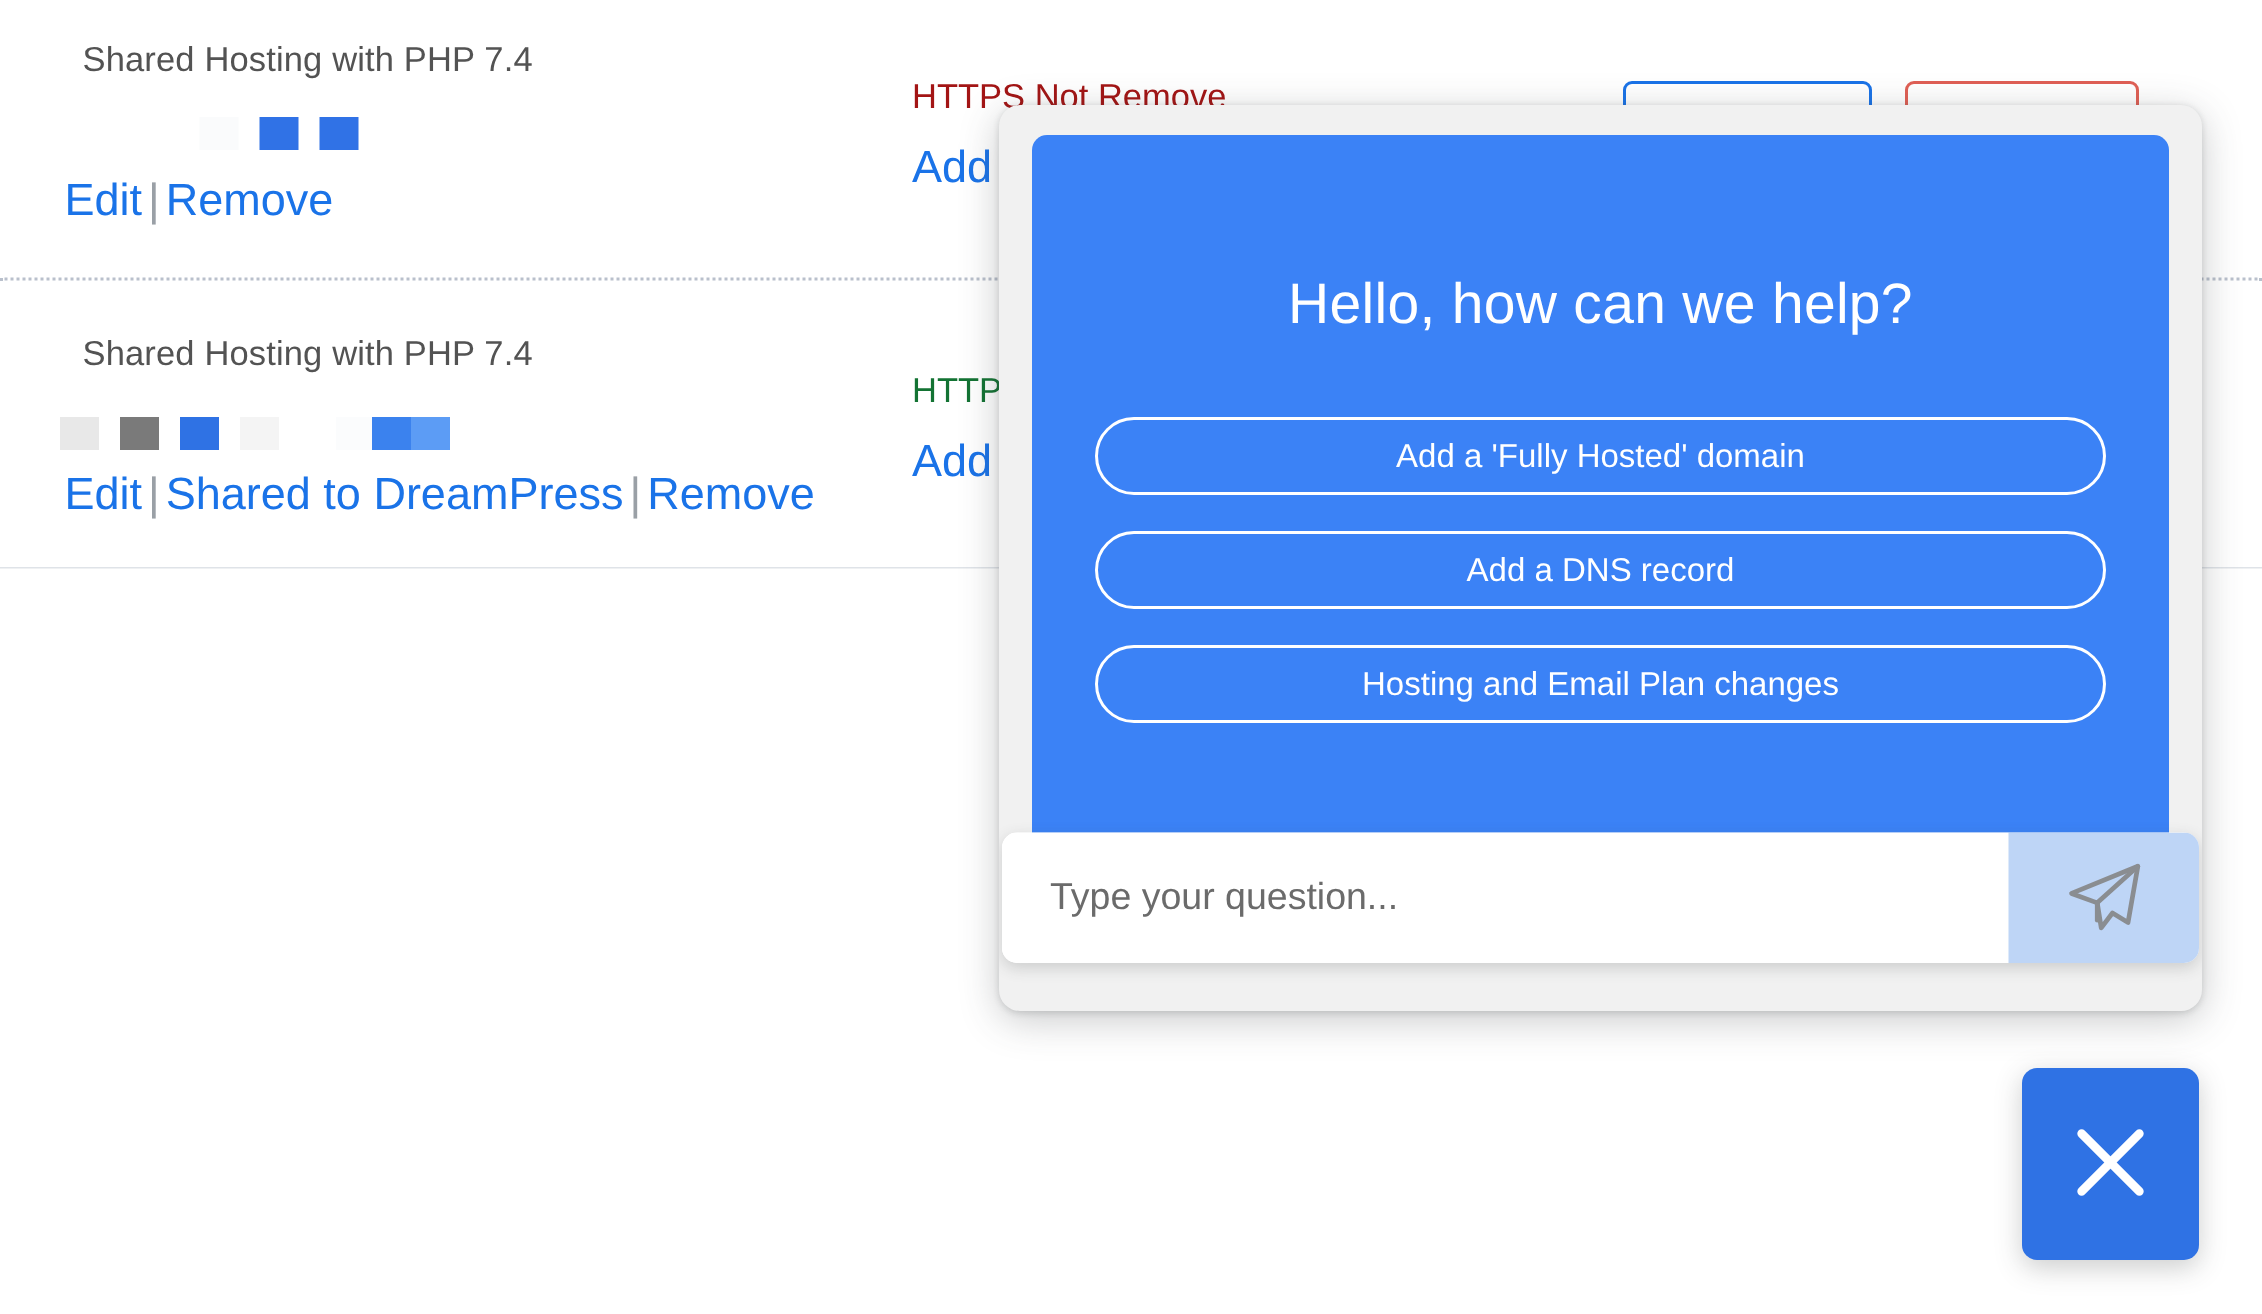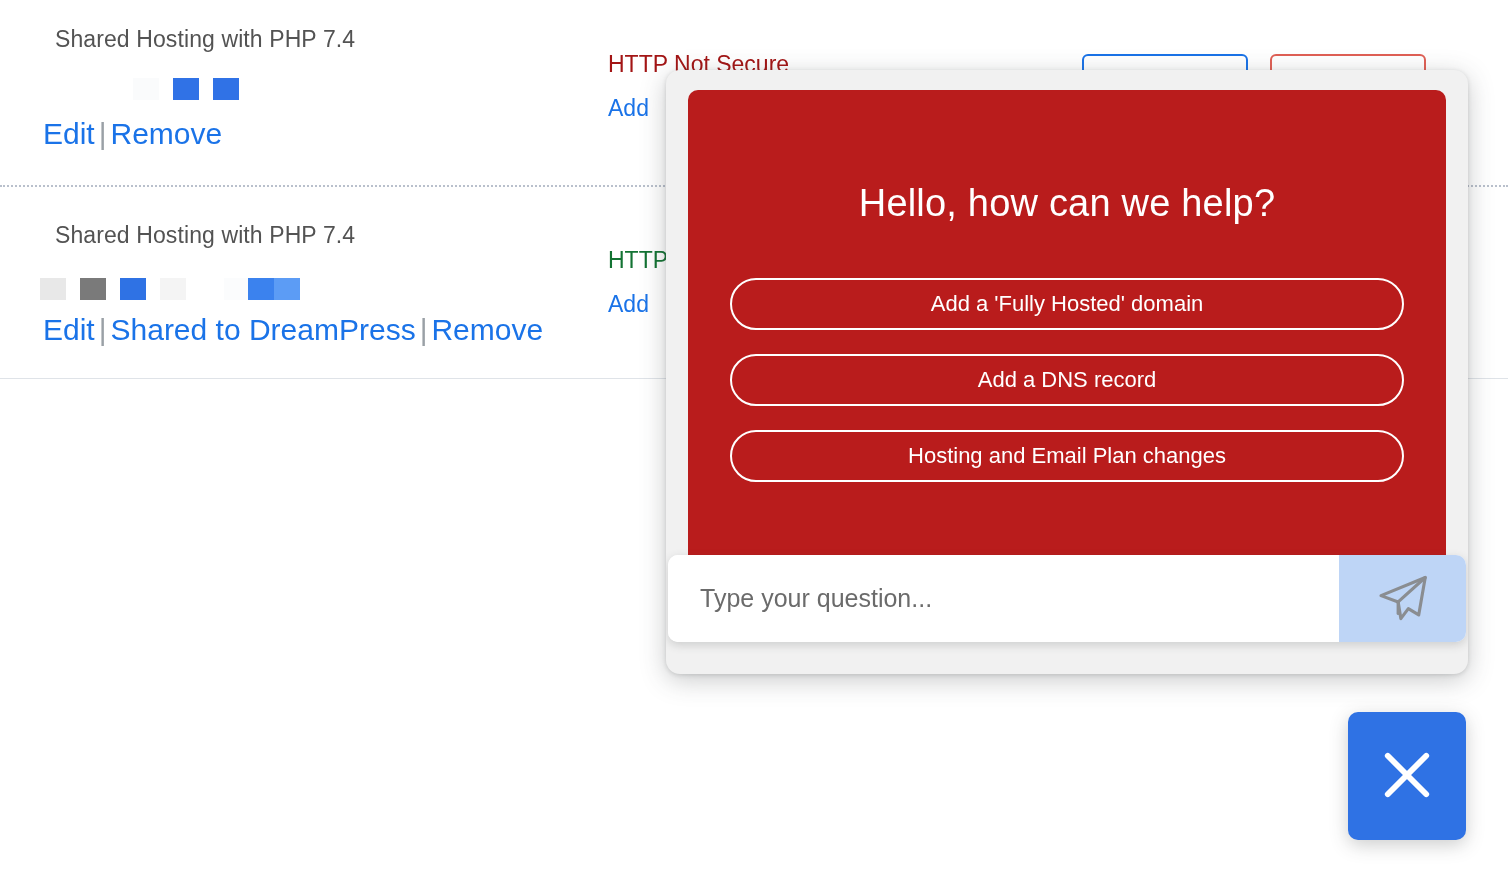--- a/index.html
+++ b/index.html
@@ -33,21 +33,21 @@
   .links .sep { color: #9aa0a6; padding: 0 4px; }
 
   .https-label {
     position: absolute; left: 608px;
     font-size: 23px; white-space: nowrap;
   }
   .https-label.insecure { color: #a31515; }
   .https-label.secure { color: #137333; }
   .add-link {
     position: absolute; left: 608px;
-    font-size: 23px; color: #1a73e8; white-space: nowrap;
+    font-size: 30px; color: #1a73e8; white-space: nowrap;
   }
 
   .divider-dotted {
     position: absolute; left: 0; width: 1508px; height: 0;
     border-top: 2px dotted #b9c0cc;
   }
   .divider-solid {
     position: absolute; left: 0; width: 1508px; height: 0;
     border-top: 1px solid #dfe3e8;
   }
@@ -65,21 +65,21 @@
     left: 666px; top: 70px;
     width: 802px; height: 604px;
     background: #f1f1f1;
     border-radius: 14px;
     box-shadow: 0 6px 26px rgba(60,64,67,.28), 0 1px 4px rgba(60,64,67,.18);
     overflow: hidden;
   }
   .chat-panel {
     position: absolute; left: 22px; top: 20px;
     width: 758px; height: 524px;
-    background: #b91c1c;
+    background: #3b82f6;
     border-radius: 10px;
   }
   .chat-greeting {
     position: absolute; left: 0; right: 0; top: 92px;
     text-align: center;
     font-size: 38px; color: #ffffff; font-weight: 400;
     letter-spacing: .2px;
   }
   .quick-replies {
     position: absolute; left: 42px; right: 42px; top: 188px;
@@ -143,21 +143,21 @@
       <div class="swatches" style="left:133px; top:78px">
         <span class="sw" style="background:#fafbfc"></span>
         <span class="sw" style="background:#3072e6"></span>
         <span class="sw tight" style="background:#3072e6"></span>
       </div>
 
       <div class="links" style="top:117px">
         <a href="#">Edit</a><span class="sep">|</span><a href="#">Remove</a>
       </div>
 
-      <div class="https-label insecure" style="top:51px">HTTP Not Secure</div>
+      <div class="https-label insecure" style="top:51px">HTTPS Not Remove</div>
       <div class="add-link" style="top:95px">Add </div>
     </div>
 
     <div class="ghost-btn primary" style="left:1082px; top:54px; width:166px"></div>
     <div class="ghost-btn danger" style="left:1270px; top:54px; width:156px"></div>
 
     <div class="divider-dotted" style="top:185px"></div>
 
     <div class="plan-row">
       <div class="plan-title" style="top:222px">Shared Hosting with PHP 7.4</div>

